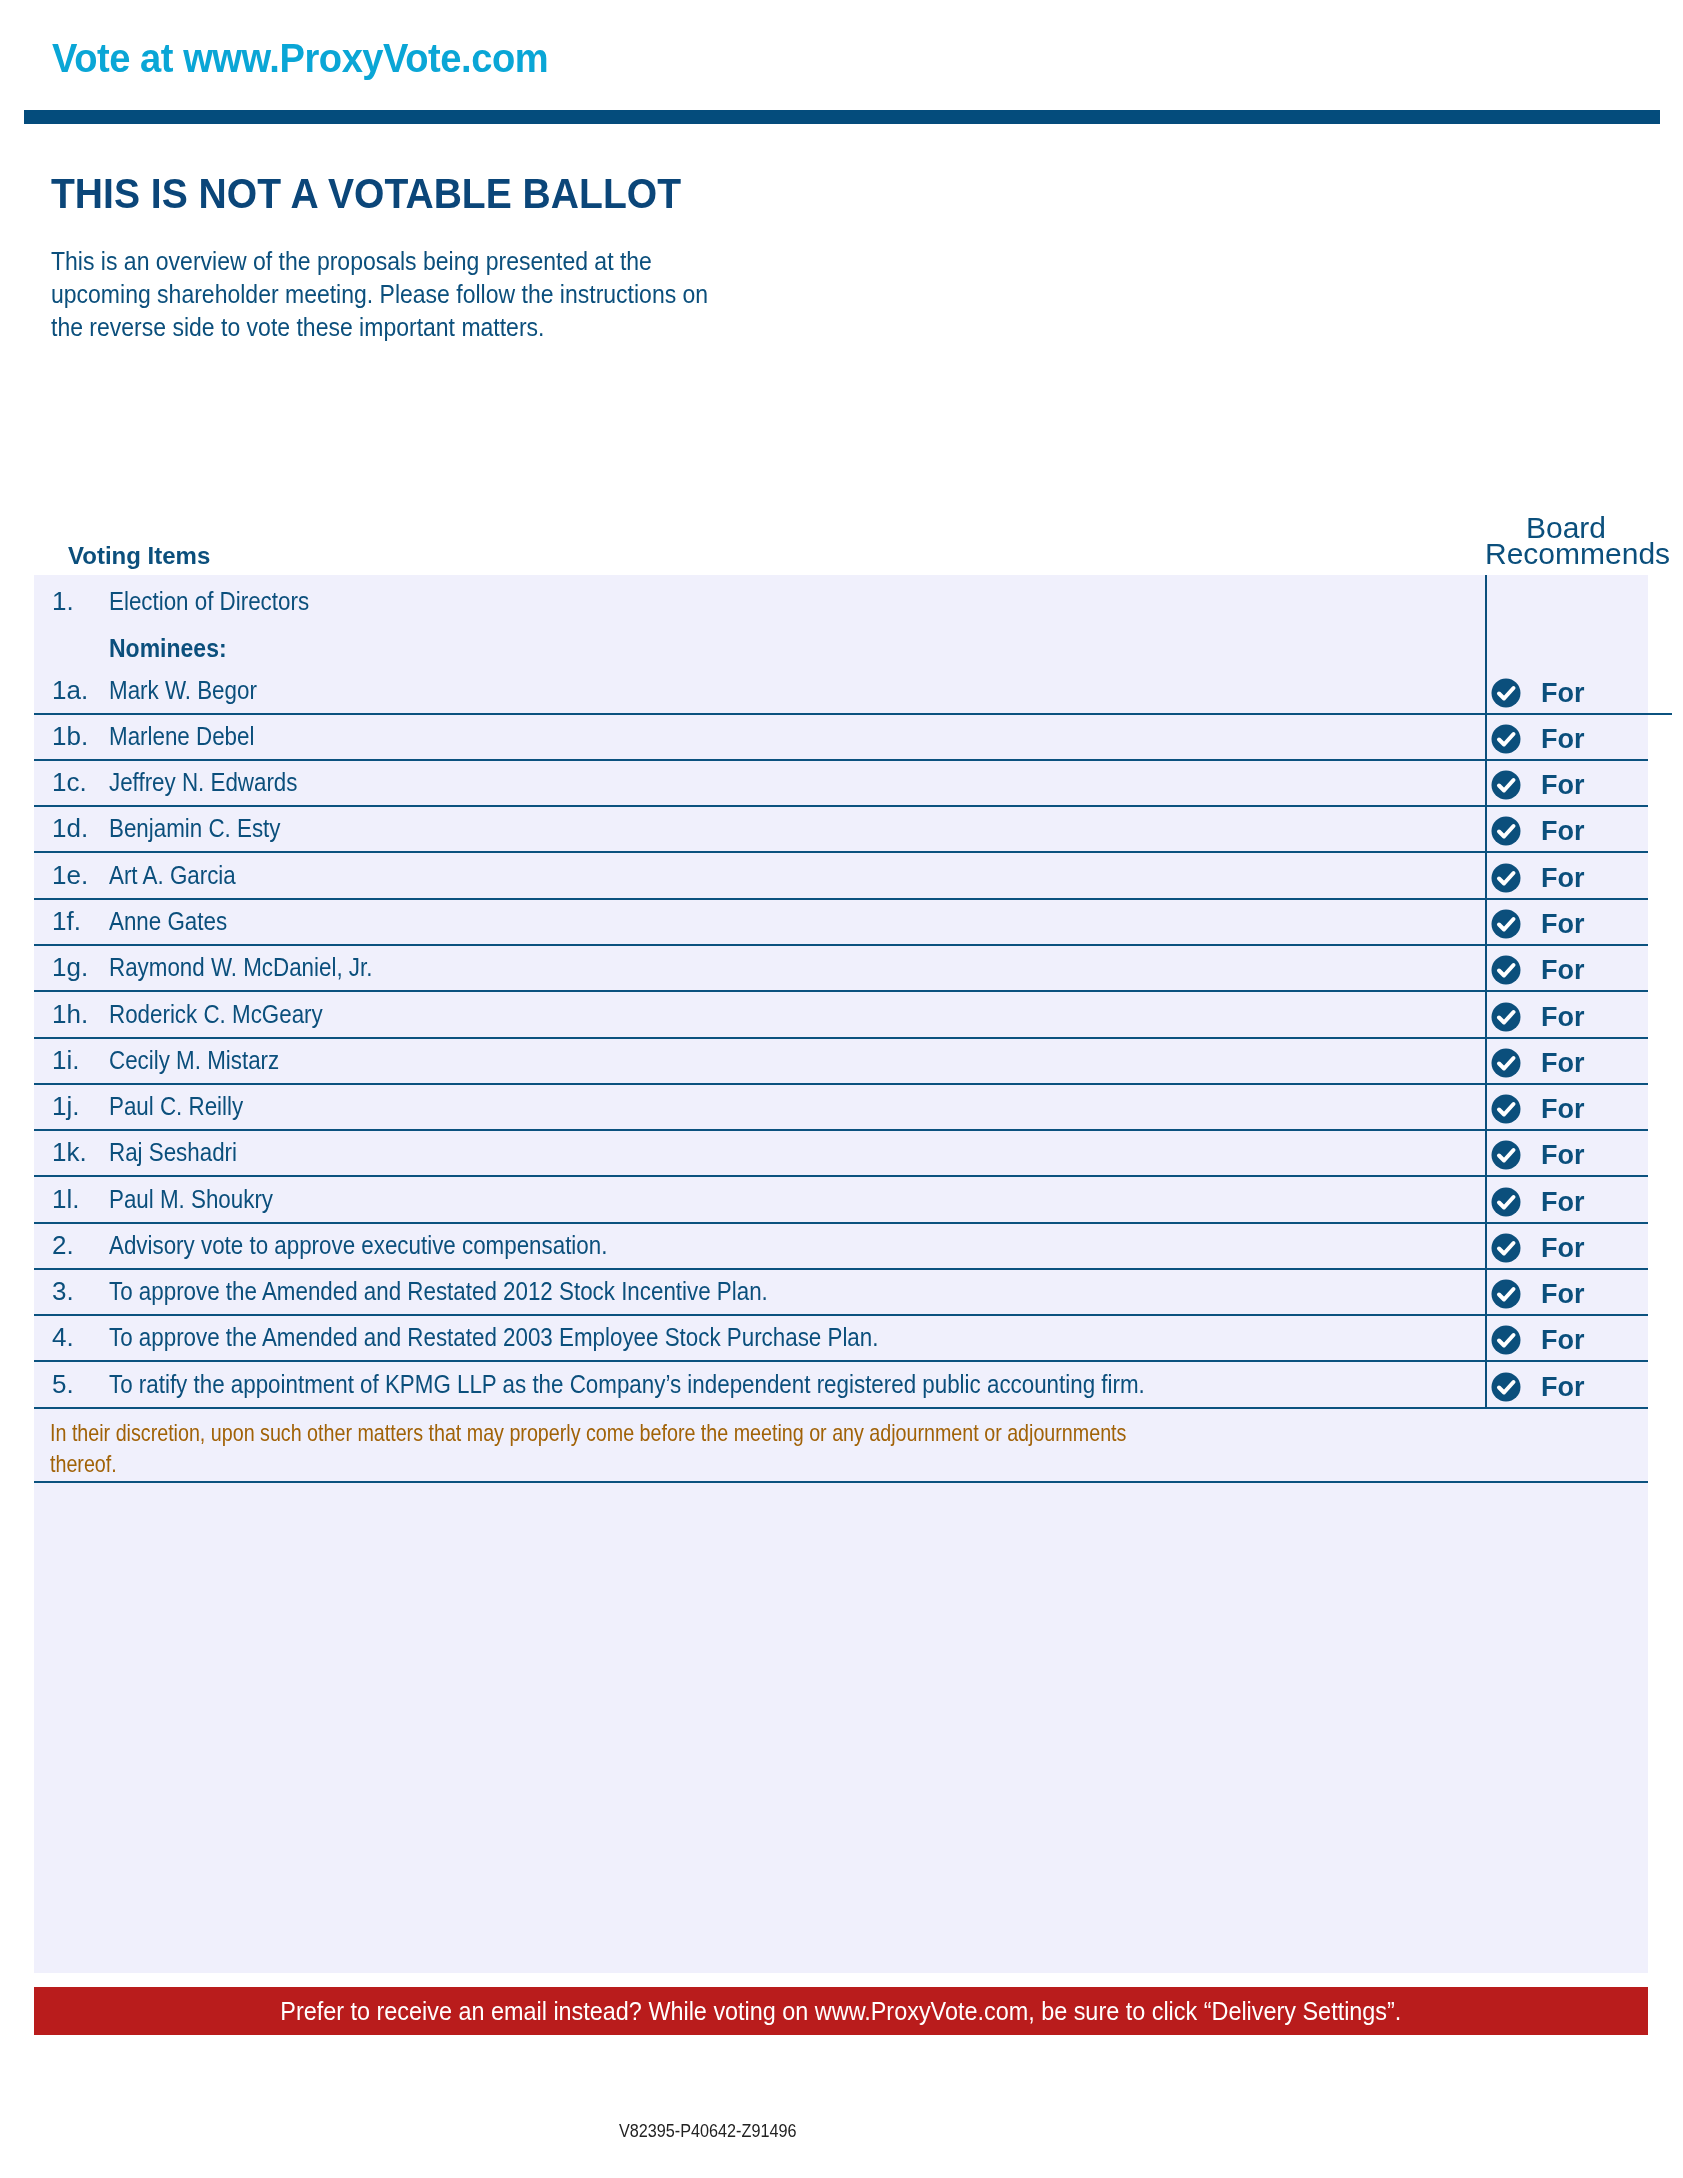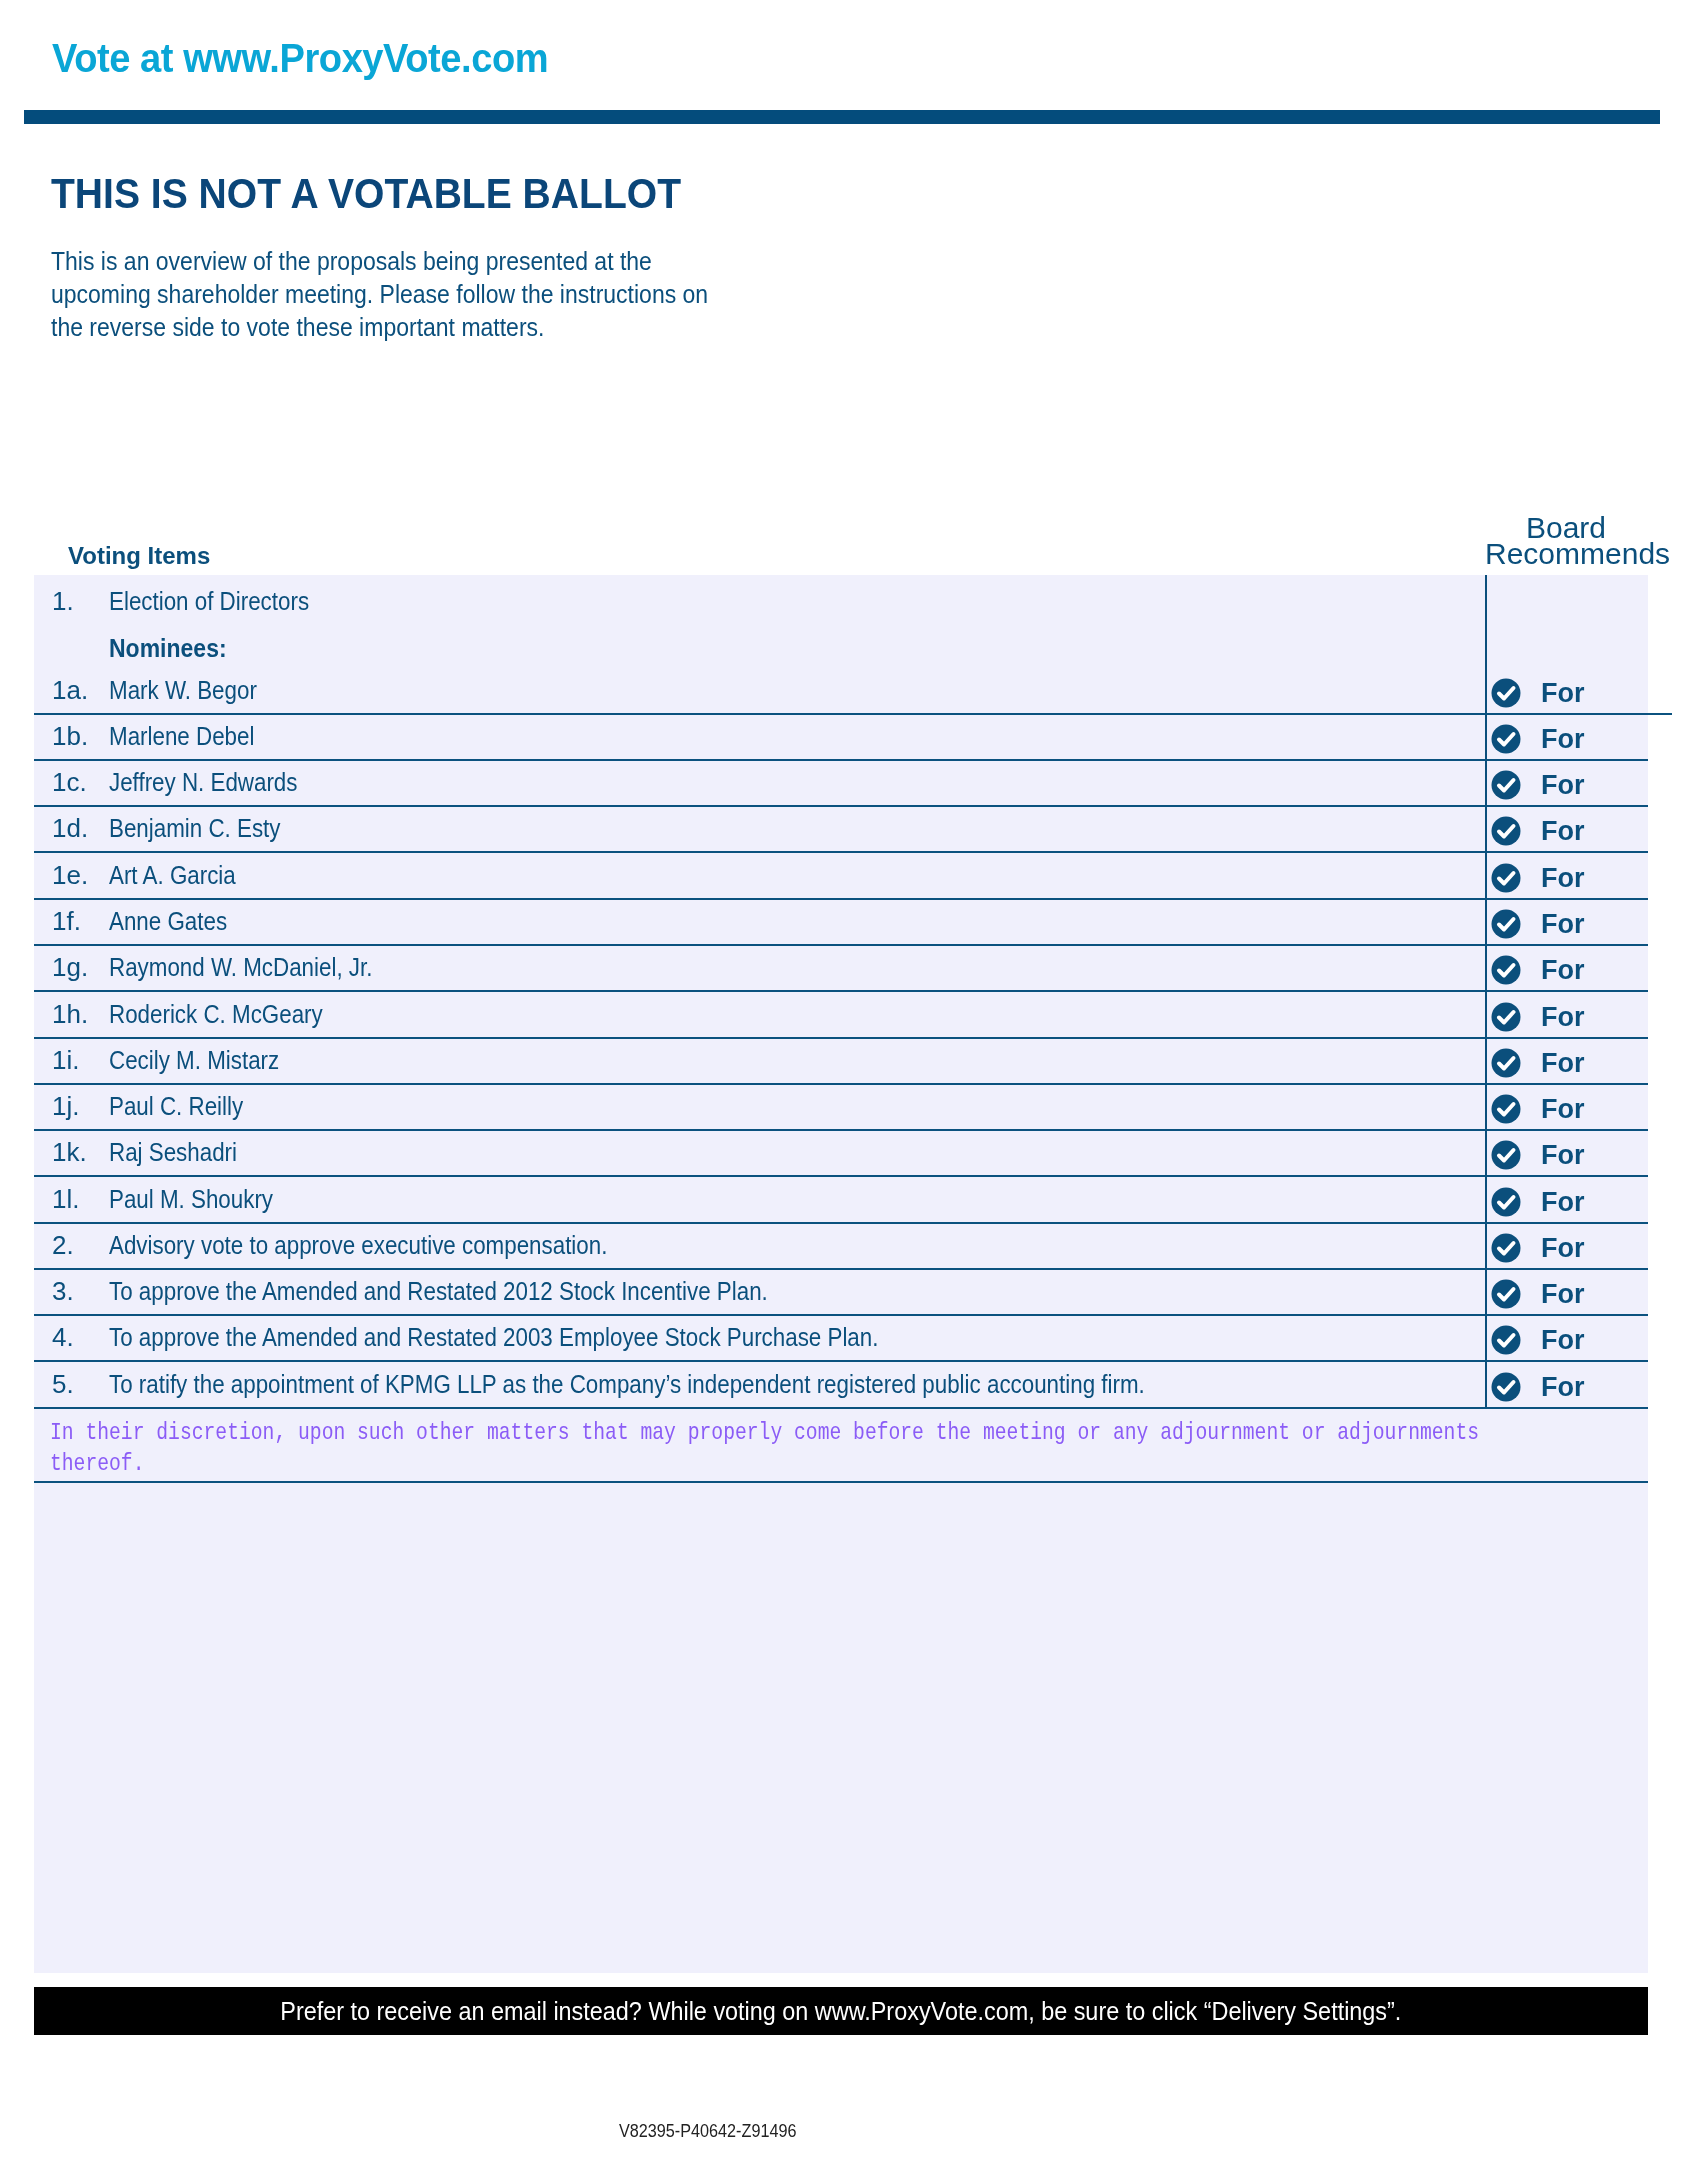--- a/index.html
+++ b/index.html
@@ -55,26 +55,26 @@
     .plain-row { position: absolute; left: 34px; width: 1451px; }
     .plain-row .num {
       position: absolute; left: 18px; top: 0; font-size: 26px; line-height: 30px; color: #0b4f7c;
     }
     .plain-row .txt {
       position: absolute; left: 75px; top: 0; font-size: 26px; line-height: 30px; color: #0b4f7c;
       white-space: nowrap; transform: scaleX(0.86); transform-origin: left top;
     }
     .plain-row .txt.bold { font-weight: bold; font-size: 25px; transform: scaleX(0.92); }
     .discretion {
-      left: 50px; top: 1417px; width: 1584px; font-size: 24px; line-height: 31px; color: #8b5cf6; font-family: Liberation Mono, monospace;
+      left: 50px; top: 1417px; width: 1584px; font-size: 24px; line-height: 31px; color: #a16207;
     }
     .discretion span { display: block; white-space: nowrap; transform: scaleX(0.82); transform-origin: left top; }
     .discretion-line { left: 34px; top: 1481px; width: 1614px; height: 2px; background: #0b527f; }
     .footer-bar {
-      left: 34px; top: 1987px; width: 1614px; height: 48px; background: #000000;
+      left: 34px; top: 1987px; width: 1614px; height: 48px; background: #b91c1c;
       display: flex; align-items: center; justify-content: center;
     }
     .footer-bar span {
       color: #ffffff; font-size: 26px; white-space: nowrap; transform: scaleX(0.9);
     }
     .code {
       left: 619px; top: 2120px; font-size: 18px; color: #222222; white-space: nowrap;
       transform: scaleX(0.9); transform-origin: left top; line-height: 22px;
     }
   </style>

